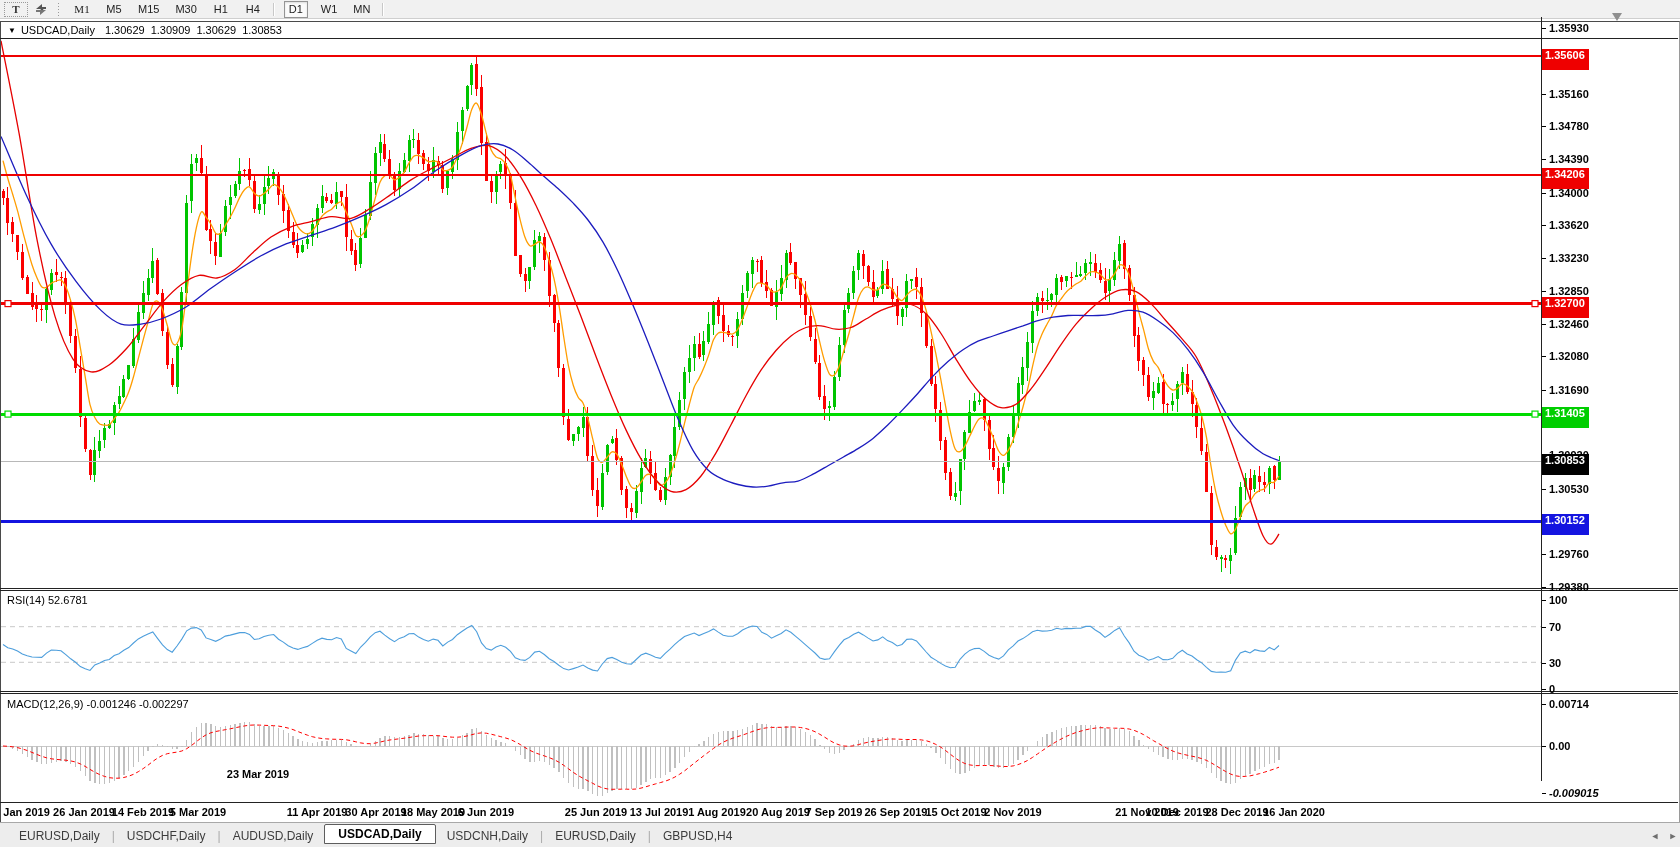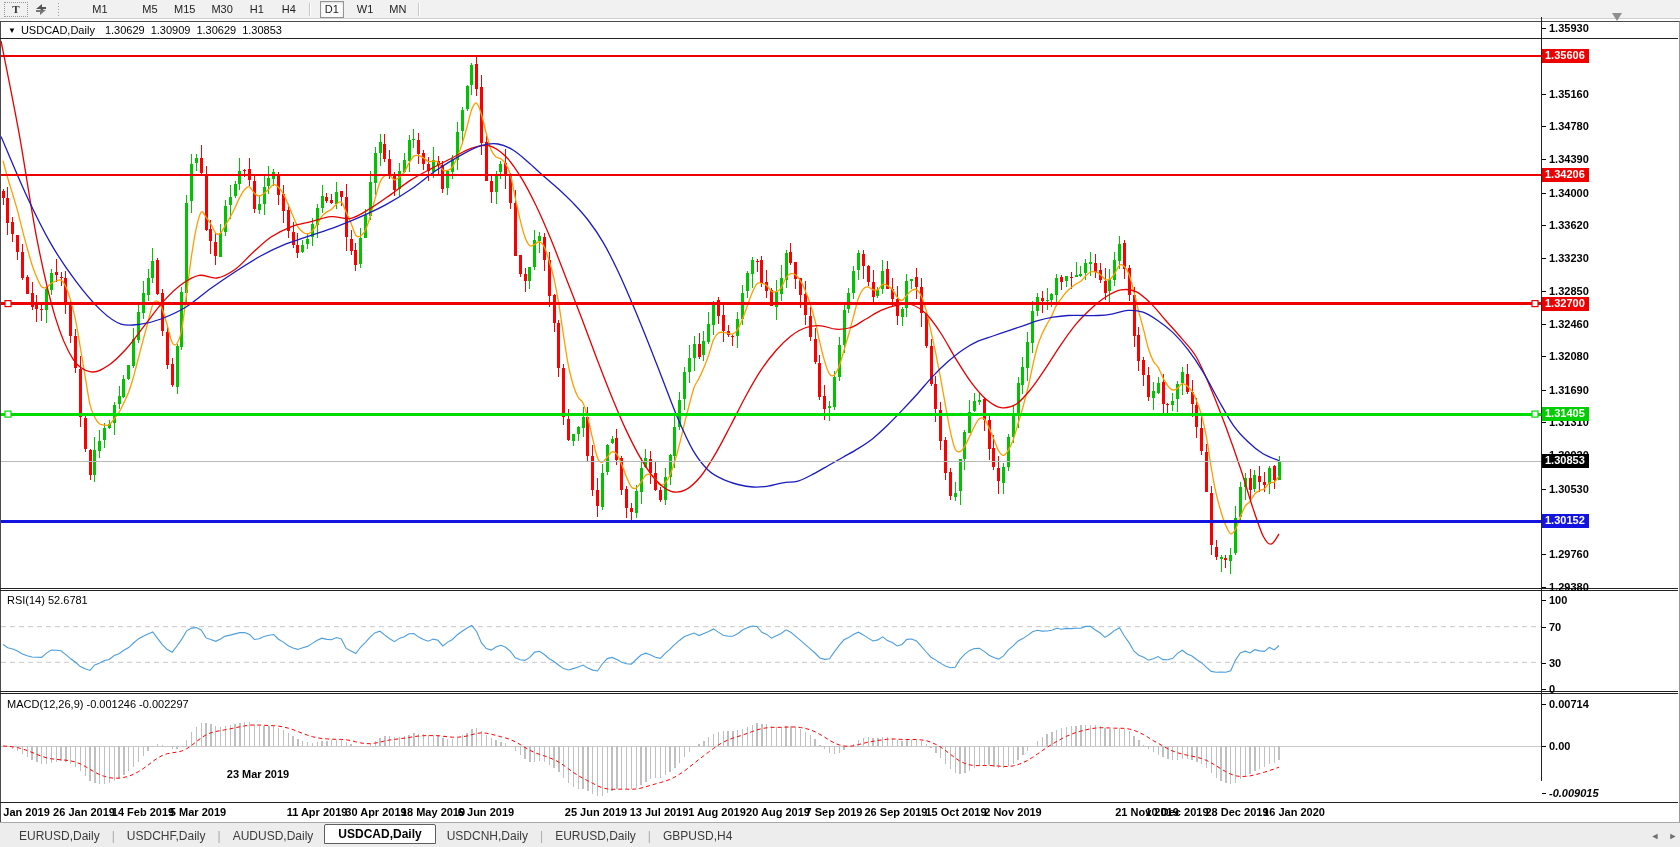--- a/index.html
+++ b/index.html
@@ -24,21 +24,21 @@
     display:flex;align-items:center;}
   #title-caret{font-size:8px;margin:0 5px 0 7px;color:#000;}
   #title-row b{font-weight:400;margin-right:10px;}
   .ohlc{margin-right:6px;}
   .struct-line{position:absolute;left:0;width:1678px;height:1px;background:#222;}
   #vaxis-line{position:absolute;left:1541px;top:17px;width:1px;height:764px;background:#222;}
   svg{position:absolute;display:block;}
   
   .axis-label{position:absolute;left:1549px;font-size:11px;font-weight:bold;color:#000;white-space:nowrap;}
   .axis-tick{position:absolute;left:1542px;width:4px;height:1px;background:#000;}
-  .badge{position:absolute;left:1542px;height:14px;line-height:13px;padding:0 4px 0 3px;
+  .badge{position:absolute;left:1542px;height:21px;line-height:13px;padding:0 4px 0 3px;
     font-size:11px;font-weight:bold;color:#fff;white-space:nowrap;}
   .date-label{position:absolute;top:785px;width:80px;margin-left:-40px;text-align:center;
     font-size:11px;font-weight:bold;color:#000;white-space:nowrap;}
   .pane-label{position:absolute;font-size:11px;color:#000;white-space:nowrap;}
   
   #tabbar{position:absolute;left:0;top:822px;width:1680px;height:25px;background:#ededed;
     border-top:1px solid #a8a8a8;display:flex;align-items:center;font-size:12px;color:#3c3c3c;}
   .tab{padding:2px 11px;white-space:nowrap;cursor:default;}
   .tab.active{background:#fff;border:1px solid #5d5d5d;font-weight:bold;color:#000;
     padding:2px 13px;margin-top:-3px;border-radius:2px 2px 0 0;}
@@ -57,21 +57,21 @@
     <div id="text-tool" class="tbtn">T</div>
     <div class="tbtn">
       <svg width="14" height="13">
         <path d="M2 6 L8 1 L8 4 L12 4 L12 6 Z" fill="#555"></path>
         <path d="M12 7 L6 12 L6 9 L2 9 L2 7 Z" fill="#777"></path>
       </svg>
       <span class="caret">▼</span>
     </div>
     <div class="tb-grip"></div>
     <div id="tf-buttons" style="display:flex;align-items:center">
-        <div class="tbtn tf" style="margin: 0px 23px;">M1</div>
+        <div class="tbtn tf" style="margin: 0px 5px; font-family: Liberation Serif, serif;">M1</div>
         <div class="tbtn tf" style="margin: 16px 5px;">M5</div>
         <div class="tbtn tf" style="margin: 0px 5px;">M15</div>
         <div class="tbtn tf" style="margin: 0px 5px;">M30</div>
         <div class="tbtn tf" style="margin: 0px 5px;">H1</div>
         <div class="tbtn tf" style="margin: 0px 5px;">H4</div>
         <div class="tb-sep"></div>
         <div class="tbtn tf active" style="margin: 0px 5px;">D1</div>
         <div class="tbtn tf" style="margin: 0px 5px;">W1</div>
         <div class="tbtn tf" style="margin: 0px 5px;">MN</div>
         <div class="tb-sep"></div>

